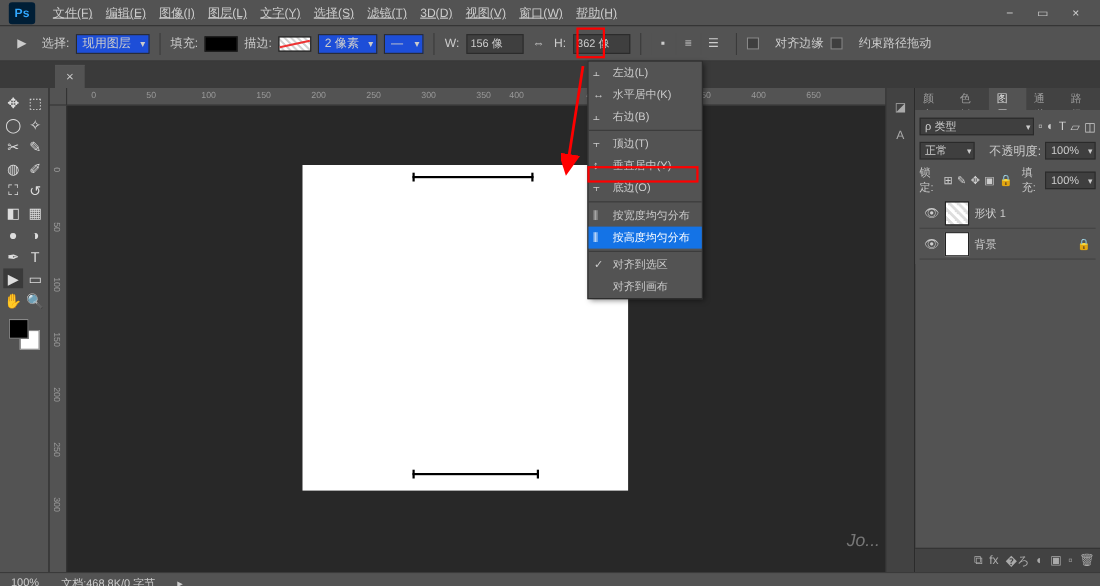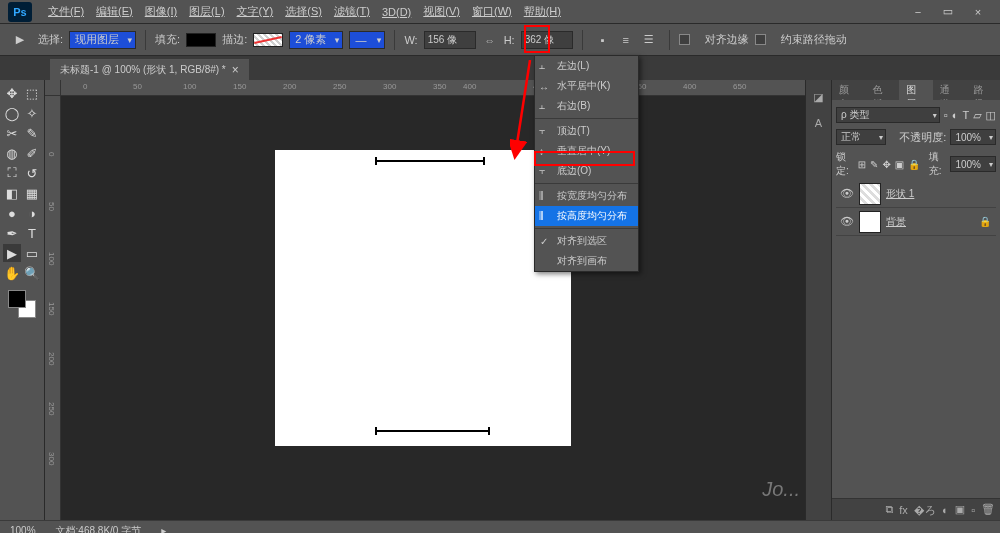--- a/index.html
+++ b/index.html
@@ -82,27 +82,27 @@
     .panel-body { background: #535353; padding: 4px; }
     .type-row { display: flex; align-items: center; gap: 4px; height: 22px; }
     .mini-dd { background: #3f3f3f; border: 1px solid #2a2a2a; padding: 1px 14px 1px 4px; height: 16px; font-size: 10px; position: relative; display: flex; align-items: center; }
     .mini-dd::after { content: "▾"; position: absolute; right: 2px; font-size: 8px; }
     .lock-row { display: flex; align-items: center; gap: 4px; padding: 2px 0; font-size: 10px; }
     .layer-list { }
     .layer-row { display: flex; align-items: center; height: 28px; border-bottom: 1px solid #424242; padding: 0 4px; gap: 5px; }
     .eye { width: 14px; text-align: center; cursor: pointer; }
     .layer-thumb { width: 22px; height: 22px; background: #fff; border: 1px solid #222; }
     .layer-thumb.shape { background: linear-gradient(45deg, #ddd 25%, #fff 25%, #fff 50%, #ddd 50%, #ddd 75%, #fff 75%); background-size: 8px 8px; }
-    .layer-name { flex: 1; font-size: 10px; text-decoration: underline; }
+    .layer-name { flex: 1; font-size: 10px; }
     .layer-lock { font-size: 10px; }
     
     
     .status-bar { height: 20px; background: #535353; border-top: 1px solid #3a3a3a; display: flex; align-items: center; padding: 0 10px; font-size: 10px; gap: 20px; }
     .panel-footer { height: 22px; background: #424242; border-top: 1px solid #333; display: flex; align-items: center; justify-content: flex-end; padding: 0 5px; gap: 6px; font-size: 11px; color: #aaa; }
-    .watermark { position: absolute; right: 200px; bottom: 32px; color: #777; font-size: 20px; font-style: italic; }
+    .watermark { position: absolute; right: 200px; bottom: 32px; color: #777; font-size: 16px; font-style: italic; }
   </style>
 </head>
 <body>
 
 <div class="menubar">
   <div class="ps-logo">Ps</div>
   <div class="menu-item">文件(F)</div>
   <div class="menu-item">编辑(E)</div>
   <div class="menu-item">图像(I)</div>
   <div class="menu-item">图层(L)</div>
@@ -149,21 +149,20 @@
       <span>对齐边缘</span>
     </label>
   <label class="checkbox-lbl">
       <span class="chk"></span>
       <span>约束路径拖动</span>
     </label>
 </div>
 
 <div class="tab-bar">
   <div class="doc-tab">
-    <span>未标题-1 @ 100% (形状 1, RGB/8#) *</span>
     <span class="tab-close">×</span>
   </div>
 </div>
 
 <div class="main">
   <div class="tool-panel">
     <div class="tool-row">
         <div class="tool">✥</div>
         <div class="tool">⬚</div>
       </div>

